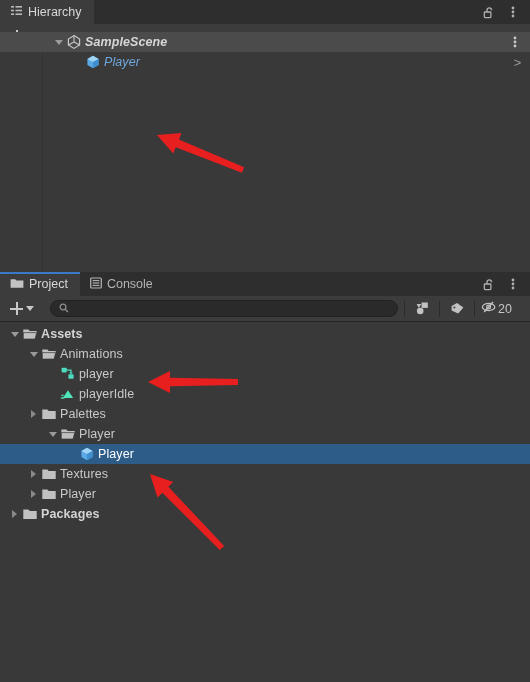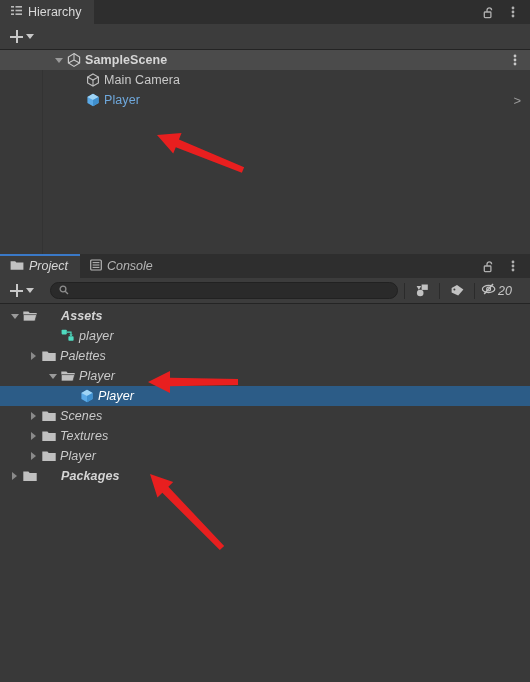--- a/index.html
+++ b/index.html
@@ -63,21 +63,21 @@
   }
   .sep-v { width:1px; height:16px; background:#2b2b2b; }
 
   
   .tree { position:absolute; left:0; right:0; }
   .row {
     position:relative; height:20px; display:flex; align-items:center;
     white-space:nowrap; padding-left:8px;
   }
   .row .lbl { font-size:12.5px; color:#c9c9c9; letter-spacing:.1px; }
-  .row.bold .lbl { font-weight:bold; color:#d4d4d4;margin-left:20px; }
+  .row.bold .lbl { font-weight:bold; color:#d4d4d4; }
   .row.scene { background:#4b4b4b; }
   .row.scene .lbl { font-weight:bold; color:#d6d6d6; }
   .row.selected { background:#2c5c87; }
   .row.selected .lbl { color:#ffffff; }
   .row.prefab .lbl { color:#6fa8dc; }
 
   .tw { width:13px; min-width:13px; display:flex; align-items:center; justify-content:center; }
   .tri-r {
     width:0;height:0;border-top:4px solid transparent;border-bottom:4px solid transparent;
     border-left:5.5px solid #8a8a8a;
@@ -136,48 +136,36 @@
       </div>
     </div>
 
     <div class="toolbar">
       <div class="tb-add">
         <span class="plus"></span>
         <span class="caret-down"></span>
       </div>
     </div>
 
-    <div class="tree" style="top:50px;">
+    <div class="tree" style="top:32px;font-style:italic;">
       <div class="vdiv" style="left:42px; top:20px; height:222px;"></div>
       <div id="hier-rows">
           <div class="row scene">
             <span class="indent" style="width: 44px;"></span>
             <span class="tw">
               <span class="tri-d"></span>
             </span>
             <span class="ico">
               <svg width="16" height="16" viewBox="0 0 16 16">
                 <path d="M8 1.6 L13.6 5 V11 L8 14.4 L2.4 11 V5 Z" fill="none" stroke="#c9c9c9" stroke-width="1.2"></path>
                 <path d="M8 1.6 L8 8 L2.4 11" fill="none" stroke="#c9c9c9" stroke-width="1.1"></path>
                 <path d="M8 8 L13.6 11" fill="none" stroke="#c9c9c9" stroke-width="1.1"></path>
               </svg>
             </span>
             <span class="lbl">SampleScene</span>
-          </div>
-          <div class="row">
-            <span class="indent" style="width: 63px;"></span>
-            <span class="tw"></span>
-            <span class="ico">
-              <svg width="16" height="16" viewBox="0 0 16 16">
-                <path d="M8 2 L13.4 5 L13.4 11 L8 14 L2.6 11 L2.6 5 Z" fill="none" stroke="#bdbdbd" stroke-width="1.2"></path>
-                <path d="M2.6 5 L8 8 L13.4 5" fill="none" stroke="#bdbdbd" stroke-width="1.1"></path>
-                <path d="M8 8 L8 14" fill="none" stroke="#bdbdbd" stroke-width="1.1"></path>
-              </svg>
-            </span>
-            <span class="lbl">Main Camera</span>
           </div>
           <div class="row prefab">
             <span class="indent" style="width: 63px;"></span>
             <span class="tw"></span>
             <span class="ico">
               <svg width="16" height="16" viewBox="0 0 16 16">
                 <path d="M8 1.8 L13.6 4.9 L13.6 11.1 L8 14.2 L2.4 11.1 L2.4 4.9 Z" fill="#5aa9e6"></path>
                 <path d="M8 1.8 L13.6 4.9 L8 8 L2.4 4.9 Z" fill="#9fd4f5"></path>
                 <path d="M8 8 L13.6 4.9 L13.6 11.1 L8 14.2 Z" fill="#3f8fce"></path>
               </svg>
@@ -189,21 +177,21 @@
       <span class="icon-btn" style="position:absolute; right:4px; top:0px;">
         <svg width="4" height="14" viewBox="0 0 4 14">
           <circle cx="2" cy="3" r="1.4" fill="#c8c8c8"></circle>
           <circle cx="2" cy="7" r="1.4" fill="#c8c8c8"></circle>
           <circle cx="2" cy="11" r="1.4" fill="#c8c8c8"></circle>
         </svg>
       </span>
     </div>
   </div>
 
-  <div class="panel" style="top:254px; height:410px;font-style:italic;">
+  <div class="panel" style="top:272px; height:410px;">
 
     <div class="tabbar">
       <div class="tab active topline">
         <span>
           <svg width="14" height="12" viewBox="0 0 14 12">
             <path d="M0.6 2.2 h4.6 l1.1 1.4 h7.1 v7.2 h-12.8 z" fill="#c2c2c2"></path>
           </svg>
         </span>
         <span>Project</span>
       </div>
@@ -287,33 +275,59 @@
             <span class="ico">
               <svg width="16" height="16" viewBox="0 0 16 16">
                 <path d="M1.3 3.4 h5.1 l1.3 1.6 h7 v2 h-13.4 z" fill="#c0c0c0"></path>
                 <path d="M1.3 6.6 h13.4 l-1.7 6.4 h-11.7 z" fill="#c0c0c0"></path>
                 <path d="M1.3 6.6 h13.4 l-1.7 6.4 h-11.7 z" fill="none" stroke="#3a3a3a" stroke-width="0.7"></path>
               </svg>
             </span>
             <span class="lbl">Assets</span>
           </div>
           <div class="row">
+            <span class="indent" style="width: 19px;"></span>
+            <span class="tw">
+              <span class="tri-d"></span>
+            </span>
+            <span class="ico">
+              <svg width="16" height="16" viewBox="0 0 16 16">
+                <path d="M1.3 3.4 h5.1 l1.3 1.6 h7 v2 h-13.4 z" fill="#c0c0c0"></path>
+                <path d="M1.3 6.6 h13.4 l-1.7 6.4 h-11.7 z" fill="#c0c0c0"></path>
+                <path d="M1.3 6.6 h13.4 l-1.7 6.4 h-11.7 z" fill="none" stroke="#3a3a3a" stroke-width="0.7"></path>
+              </svg>
+            </span>
+            <span class="lbl">Animations</span>
+          </div>
+          <div class="row">
             <span class="indent" style="width: 38px;"></span>
             <span class="tw"></span>
             <span class="ico">
               <svg width="16" height="16" viewBox="0 0 16 16">
                 <rect x="1.6" y="1.8" width="5.2" height="4.6" rx="0.8" fill="#4fdbc0"></rect>
                 <rect x="8.4" y="8.2" width="5.2" height="4.6" rx="0.8" fill="#4fdbc0"></rect>
                 <path d="M6.8 4.1 h4.2 v3.4" fill="none" stroke="#4fdbc0" stroke-width="1.2"></path>
                 <path d="M9.2 6.4 L11 8.2 L12.8 6.4" fill="#4fdbc0"></path>
               </svg>
             </span>
             <span class="lbl">player</span>
           </div>
           <div class="row">
+            <span class="indent" style="width: 38px;"></span>
+            <span class="tw"></span>
+            <span class="ico">
+              <svg width="16" height="16" viewBox="0 0 16 16">
+                <path d="M8 4.2 L13.2 12 H2.8 Z" fill="#4fe3b8"></path>
+                <line x1="0.8" y1="12" x2="4.4" y2="12" stroke="#4fe3b8" stroke-width="1.4"></line>
+                <line x1="1.4" y1="9.4" x2="3.6" y2="9.4" stroke="#4fe3b8" stroke-width="1.2"></line>
+              </svg>
+            </span>
+            <span class="lbl">playerIdle</span>
+          </div>
+          <div class="row">
             <span class="indent" style="width: 19px;"></span>
             <span class="tw">
               <span class="tri-r"></span>
             </span>
             <span class="ico">
               <svg width="16" height="16" viewBox="0 0 16 16">
                 <path d="M1.3 3.4 h5.1 l1.3 1.6 h7 v8 h-13.4 z" fill="#c0c0c0"></path>
               </svg>
             </span>
             <span class="lbl">Palettes</span>
@@ -336,32 +350,20 @@
             <span class="indent" style="width: 57px;"></span>
             <span class="tw"></span>
             <span class="ico">
               <svg width="16" height="16" viewBox="0 0 16 16">
                 <path d="M8 1.8 L13.6 4.9 L13.6 11.1 L8 14.2 L2.4 11.1 L2.4 4.9 Z" fill="#5aa9e6"></path>
                 <path d="M8 1.8 L13.6 4.9 L8 8 L2.4 4.9 Z" fill="#9fd4f5"></path>
                 <path d="M8 8 L13.6 4.9 L13.6 11.1 L8 14.2 Z" fill="#3f8fce"></path>
               </svg>
             </span>
             <span class="lbl">Player</span>
-          </div>
-          <div class="row">
-            <span class="indent" style="width: 19px;"></span>
-            <span class="tw">
-              <span class="tri-r"></span>
-            </span>
-            <span class="ico">
-              <svg width="16" height="16" viewBox="0 0 16 16">
-                <path d="M1.3 3.4 h5.1 l1.3 1.6 h7 v8 h-13.4 z" fill="#c0c0c0"></path>
-              </svg>
-            </span>
-            <span class="lbl">Scenes</span>
           </div>
           <div class="row">
             <span class="indent" style="width: 19px;"></span>
             <span class="tw">
               <span class="tri-r"></span>
             </span>
             <span class="ico">
               <svg width="16" height="16" viewBox="0 0 16 16">
                 <path d="M1.3 3.4 h5.1 l1.3 1.6 h7 v8 h-13.4 z" fill="#c0c0c0"></path>
               </svg>

